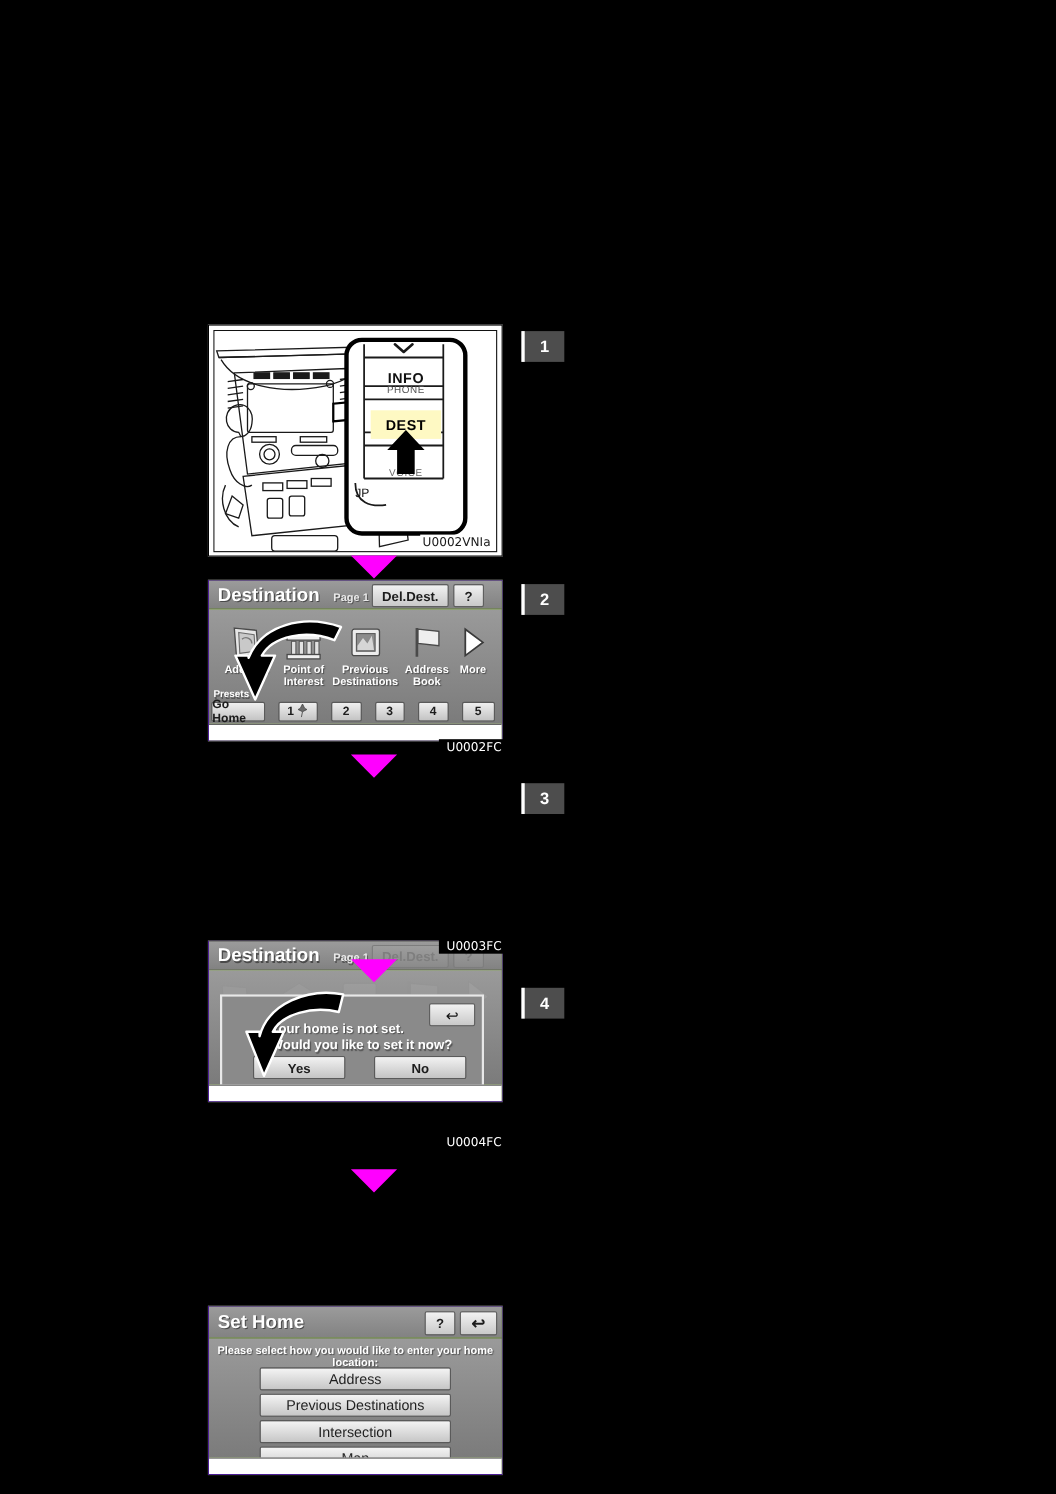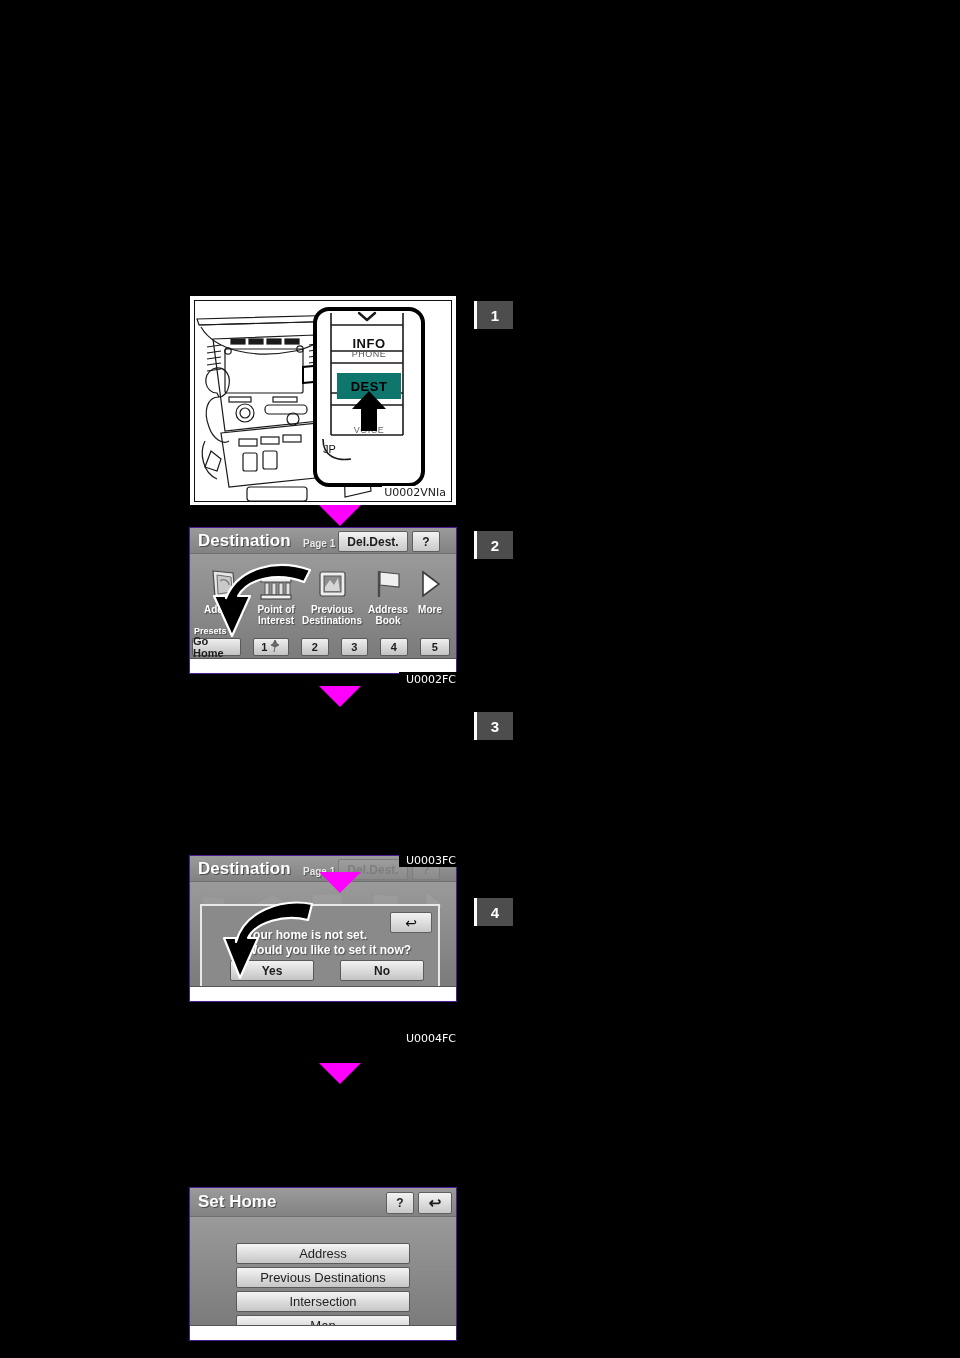--- a/index.html
+++ b/index.html
@@ -53,21 +53,21 @@
     border:4px solid #000;border-radius:16px;background:#fff;
   }
   .btn-info{
     position:absolute;left:22px;top:22px;width:60px;height:30px;
     display:flex;flex-direction:column;align-items:center;justify-content:center;
     line-height:1;
   }
   .btn-info .t1{font-size:13px;font-weight:bold;color:#111;letter-spacing:.5px;}
   .btn-info .t2{font-size:9px;color:#555;letter-spacing:.5px;}
   .btn-dest{
-    position:absolute;left:20px;top:62px;width:64px;height:26px;background:#0f766e;
+    position:absolute;left:20px;top:62px;width:64px;height:26px;background:#fef9c3;
     display:flex;align-items:center;justify-content:center;
     font-size:13px;font-weight:bold;color:#000;letter-spacing:.5px;
   }
   .btn-voice{
     position:absolute;left:20px;top:98px;width:64px;height:26px;
     display:flex;flex-direction:column;align-items:center;justify-content:flex-end;
     font-size:9px;color:#666;letter-spacing:.5px;
   }
   .btn-jp{position:absolute;left:6px;top:132px;font-size:11px;color:#111;}
 
@@ -422,20 +422,21 @@
   <div class="arrow-down" style="left:319px;top:872px;"></div>
 
   <div class="panel nav" id="panel4" style="left:189px;top:893px;width:266px;height:152px;">
     <div class="nav-head" style="height:28px;">
       <div class="nav-title" style="top:4px;">Set Home</div>
       <div class="hbtn" style="left:196px;top:4px;width:26px;height:20px;">?</div>
       <div class="hbtn" style="left:228px;top:4px;width:32px;height:20px;font-size:15px;">↩</div>
     </div>
 
     <div class="nav-body" style="height:108px;">
+      <div class="sh-prompt">Please select how you would like to enter your home location:</div>
       <div class="sh-btn" style="top:26px;">Address</div>
       <div class="sh-btn" style="top:50px;">Previous Destinations</div>
       <div class="sh-btn" style="top:74px;">Intersection</div>
       <div class="sh-btn" style="top:98px;">Map</div>
     </div>
 
     <div class="nav-foot"></div>
   </div>
   <div class="code-tag" style="left:399px;top:1031px;width:58px;">U0004FC</div>
 

